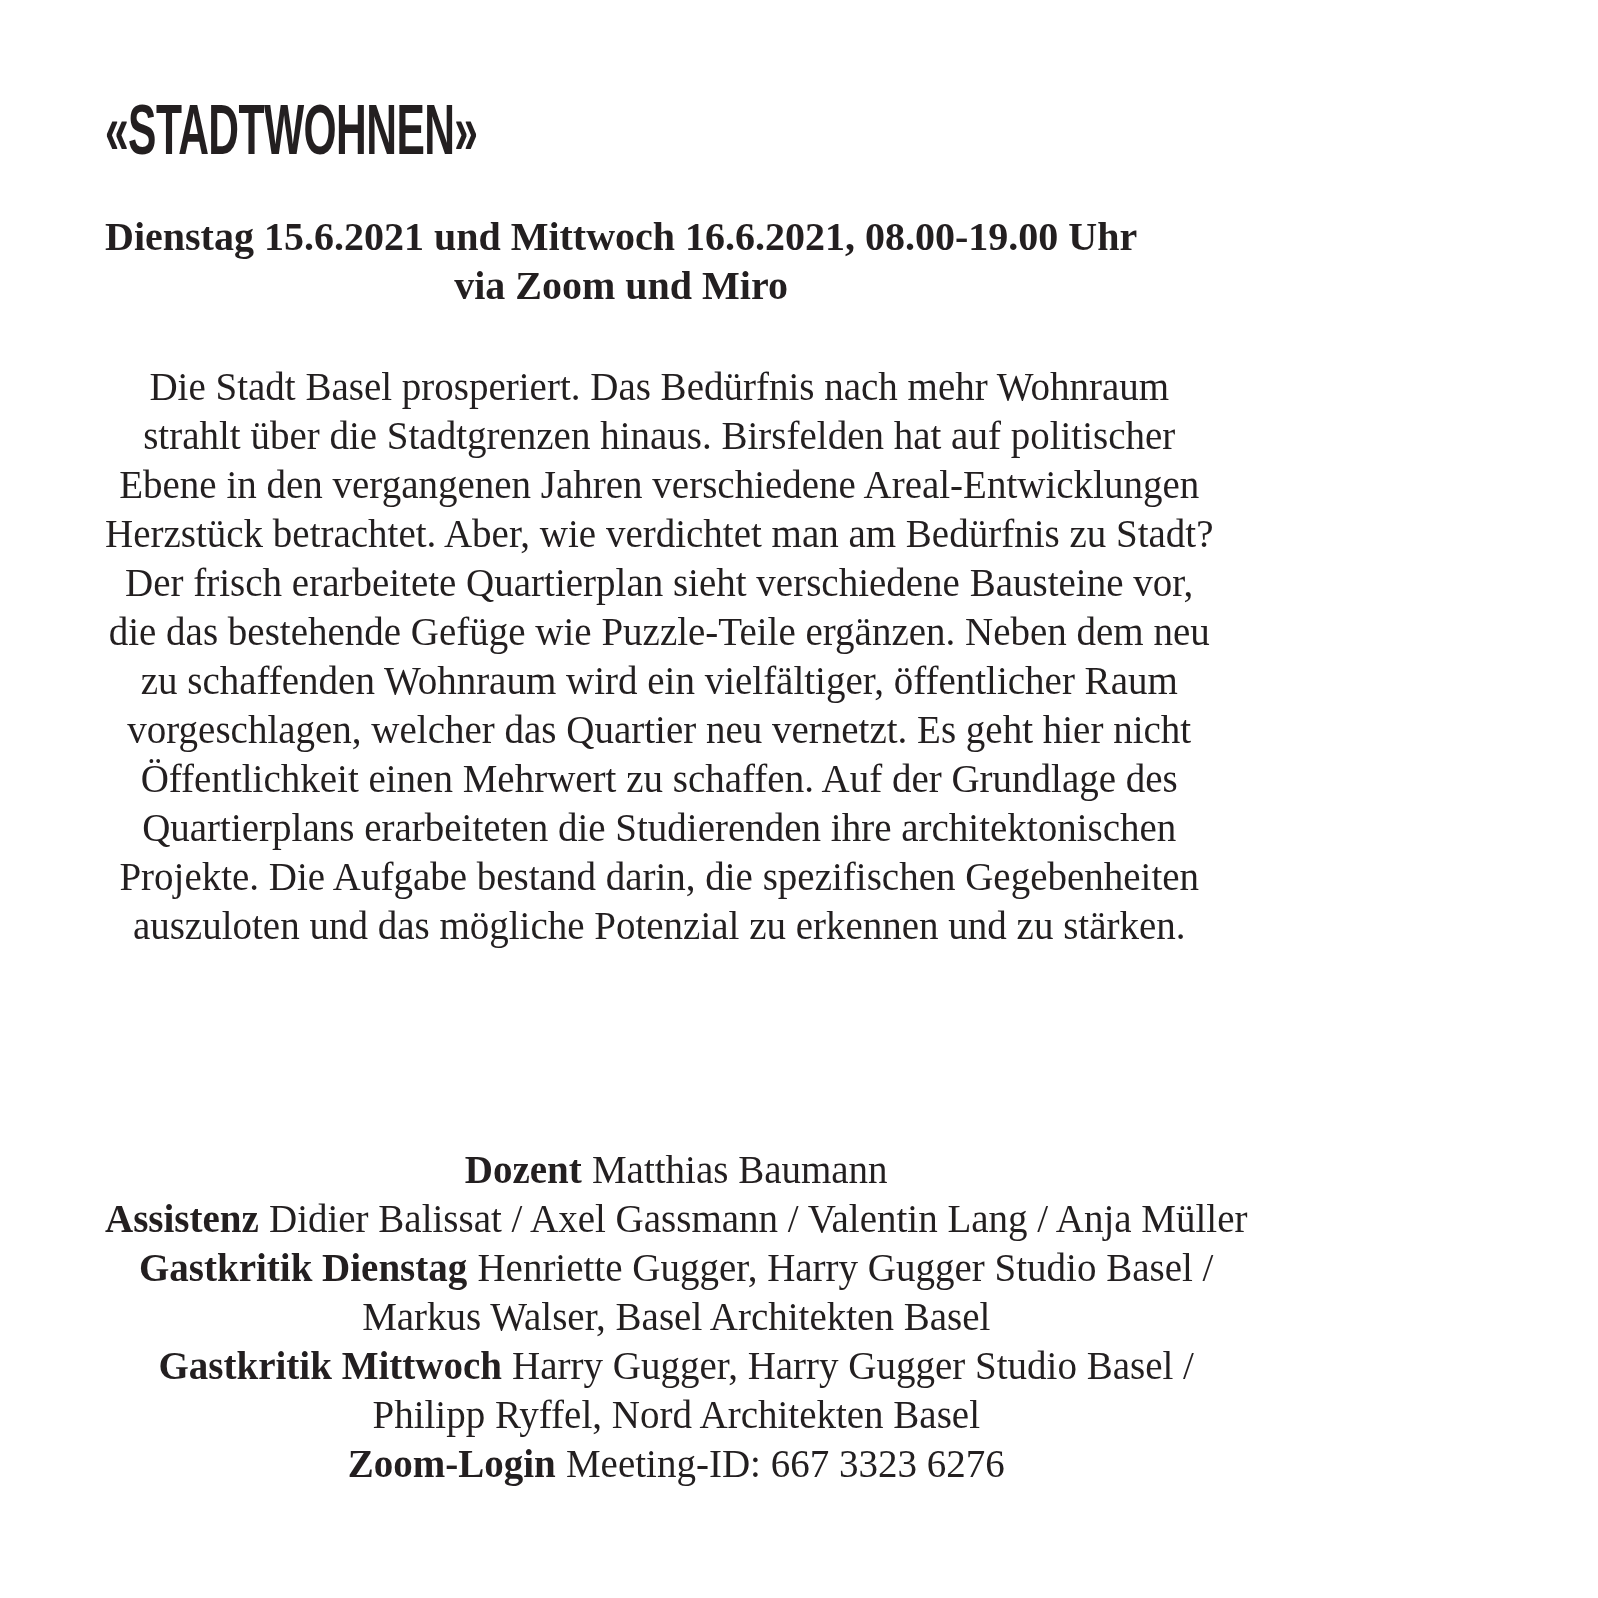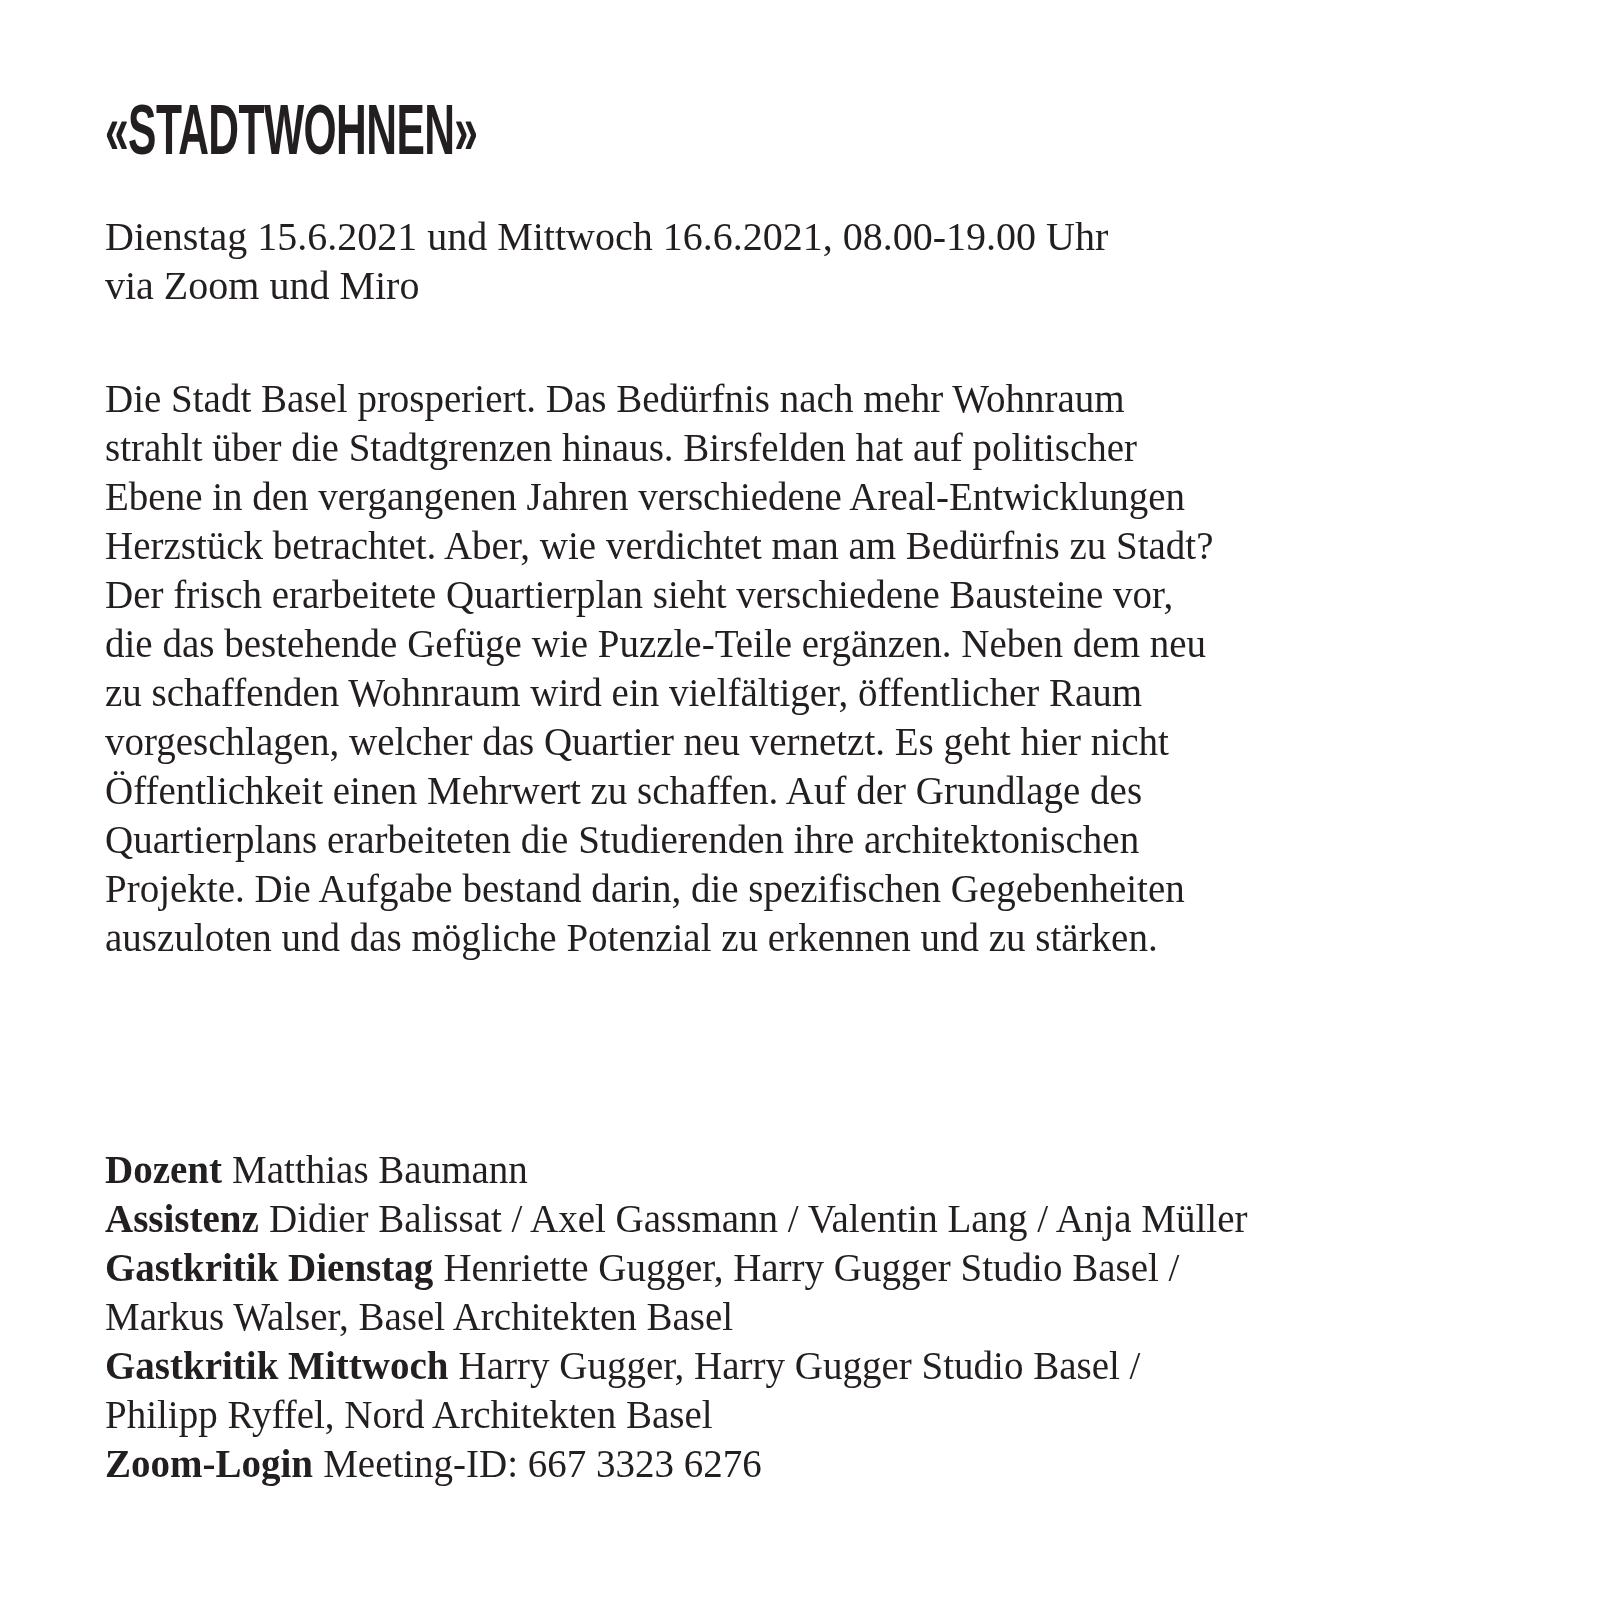--- a/index.html
+++ b/index.html
@@ -15,46 +15,47 @@
     font-family: "Liberation Serif", serif;
     color: #231f20;
     -webkit-font-smoothing: antialiased;
   }
   .content {
     position: absolute;
     left: 105px;
     top: 0;
     width: 1420px;
     height: 1598px;
+    text-align: center;
   }
   .doc-title {
     position: absolute;
     top: 94px;
     left: 0;
     font-family: "Liberation Sans", sans-serif;
     font-weight: 700;
     font-size: 71px;
     line-height: 1;
     letter-spacing: -1px;
     white-space: nowrap;
     transform: scaleX(0.60);
     transform-origin: 0 50%;
   }
   .subtitle {
     position: absolute;
     top: 212px;
     left: 0;
-    font-weight: normal;
+    font-weight: bold;
     font-size: 40px;
     line-height: 49px;
     white-space: nowrap;
   }
   .bodytext {
     position: absolute;
-    top: 374px;
+    top: 362px;
     left: 0;
     font-size: 39px;
     line-height: 49px;
   }
   .bodytext .line {
     white-space: nowrap;
   }
   .credits {
     position: absolute;
     top: 1098px;

